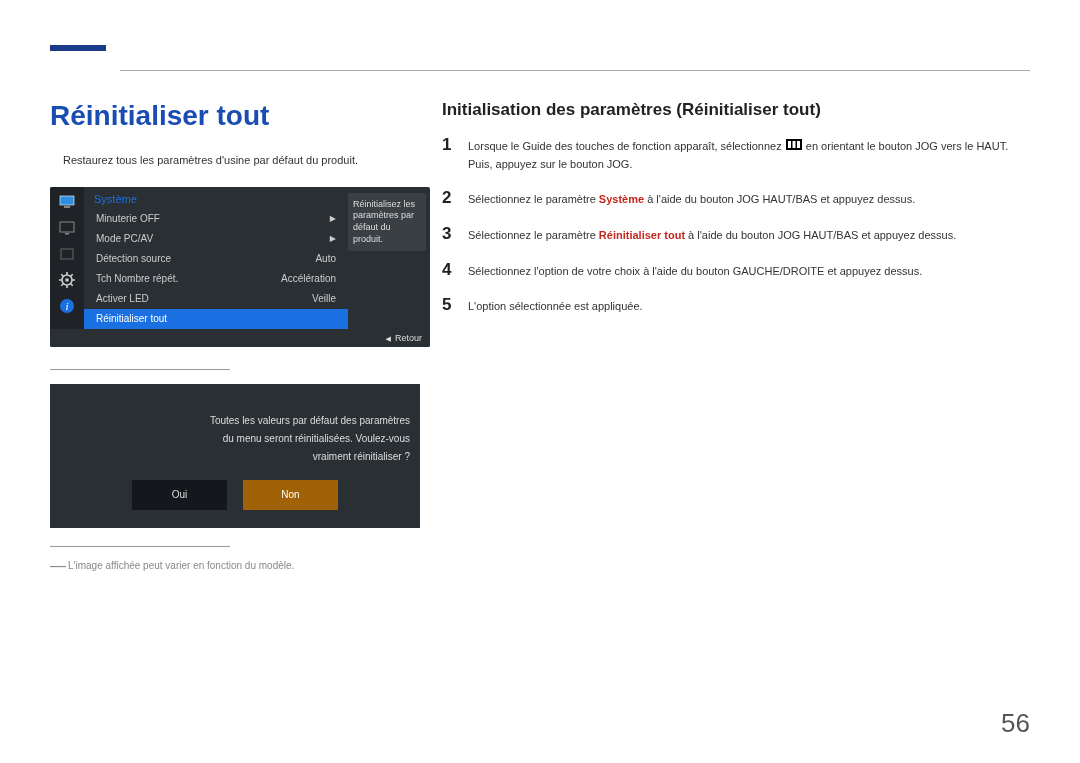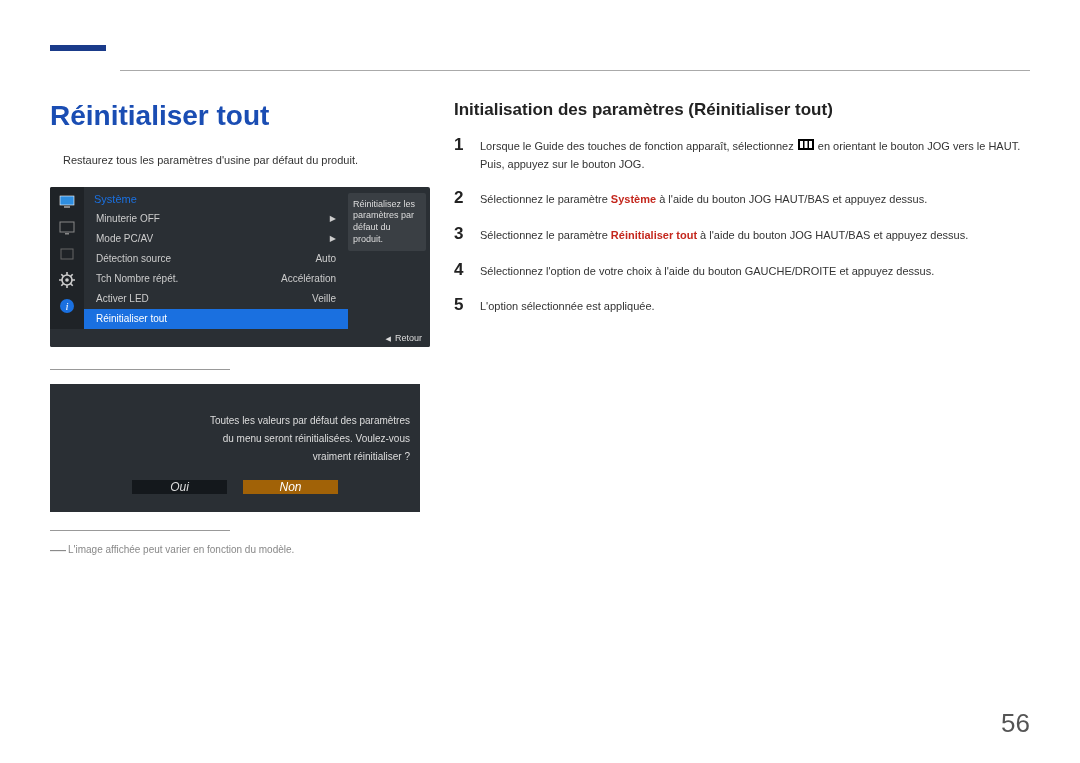--- a/index.html
+++ b/index.html
@@ -3,21 +3,21 @@
 <meta charset="utf-8">
 <style>
   * { margin: 0; padding: 0; box-sizing: border-box; }
   body { font-family: Arial, sans-serif; background: #fff; width: 1080px; height: 763px; position: relative; }
 
   .page { padding: 50px 50px 30px 50px; }
 
   .top-marker { position: absolute; top: 45px; left: 50px; width: 56px; height: 6px; background: #1a3b8a; }
   .top-rule { position: absolute; top: 70px; left: 120px; right: 50px; height: 1px; background: #aaa; }
 
-  .columns { display: flex; gap: 24px; margin-top: 50px; }
+  .columns { display: flex; gap: 12px; margin-top: 50px; }
   .left-col { width: 380px; flex-shrink: 0; }
   .right-col { flex: 1; }
 
   h1.main-title { color: #1a4db3; font-size: 28px; font-weight: 600; margin-bottom: 20px; }
   .intro-text { font-size: 11px; color: #333; margin-bottom: 18px; line-height: 1.5; padding-left: 13px; }
 
   
   .osd { background: #2a2f34; width: 380px; border-radius: 2px; overflow: hidden; font-size: 10px; color: #ddd; }
   .osd-body { display: flex; }
   .osd-sidebar { width: 34px; background: #1f2327; display: flex; flex-direction: column; align-items: center; padding-top: 6px; gap: 8px; }
@@ -31,21 +31,21 @@
   .osd-tooltip { width: 78px; background: #3a3f44; color: #ddd; font-size: 9px; padding: 6px 5px; line-height: 1.3; align-self: flex-start; margin: 6px 4px 0 0; border-radius: 2px; text-align: left; }
   .osd-footer { text-align: right; padding: 4px 8px; font-size: 9px; color: #ddd; background: #2a2f34; }
   .osd-footer span.tri { font-size: 7px; margin-right: 4px; }
 
   .divider { width: 180px; height: 1px; background: #999; margin: 22px 0 14px; }
 
   
   .dialog { background: #2a2f34; width: 370px; padding: 28px 10px 18px; color: #ddd; font-size: 10px; text-align: center; }
   .dialog p { line-height: 1.8; margin-bottom: 14px; white-space: pre-line; text-align: right; }
   .dialog-buttons { display: flex; justify-content: center; gap: 16px; }
-  .dialog-buttons .btn { width: 95px; height: 14px; display: flex; align-items: center; justify-content: center; font-size: 12px; font-style: italic; }
+  .dialog-buttons .btn { width: 95px; height: 30px; display: flex; align-items: center; justify-content: center; font-size: 10px; }
   .btn-yes { background: #14181c; color: #ddd; }
   .btn-no  { background: #a16207; color: #fff; }
 
   .divider2 { width: 180px; height: 1px; background: #999; margin: 18px 0 10px; }
   .note { font-size: 10px; color: #888; }
   .note .dash { font-size: 16px; vertical-align: middle; margin-right: 2px; }
 
   
   h2.sub-title { font-size: 17px; font-weight: 700; color: #222; margin-bottom: 16px; }
   .steps { display: flex; flex-direction: column; gap: 16px; }

